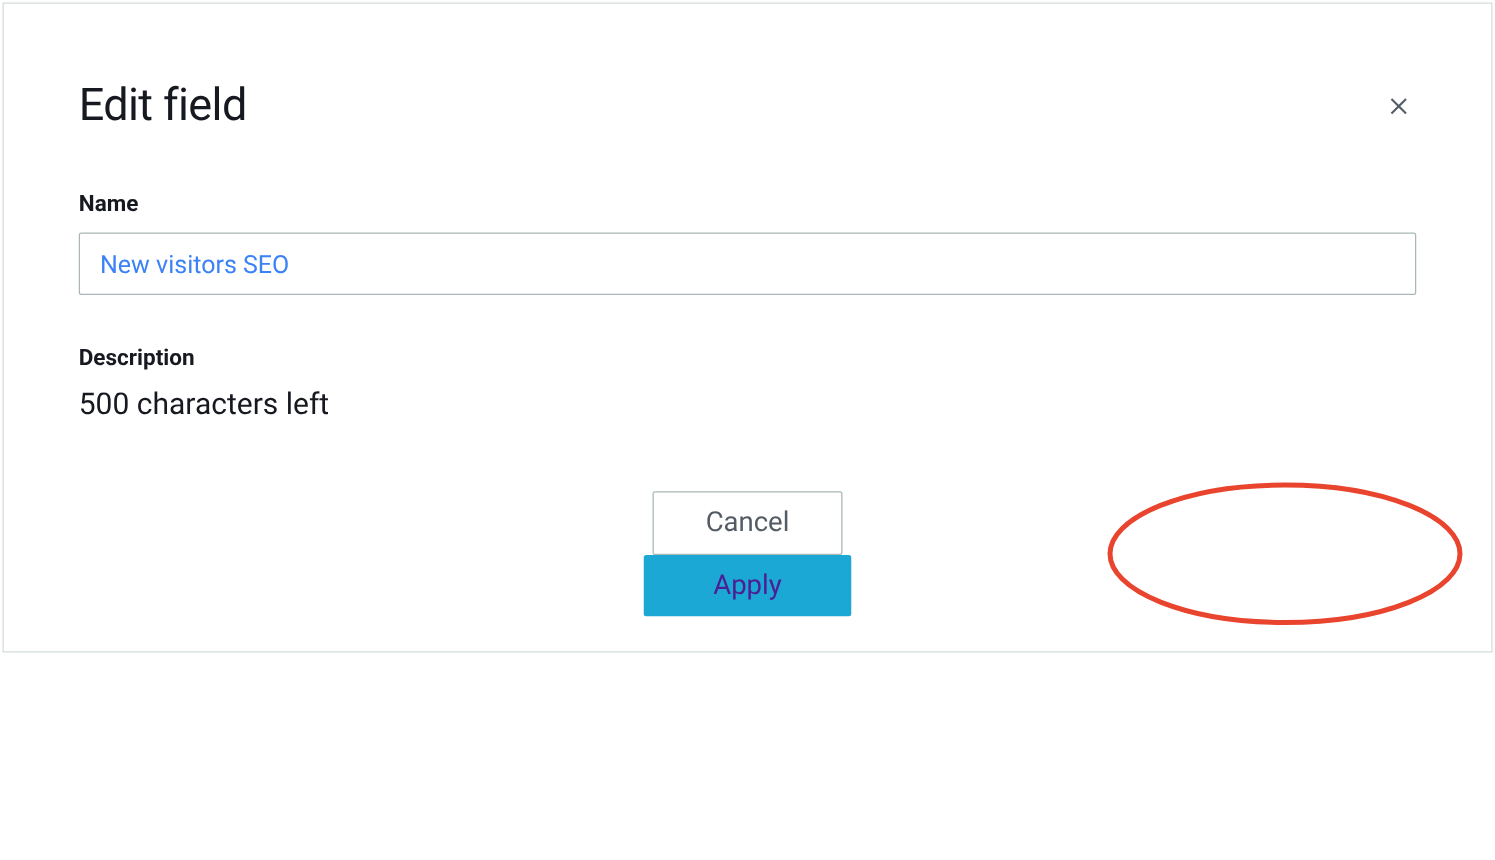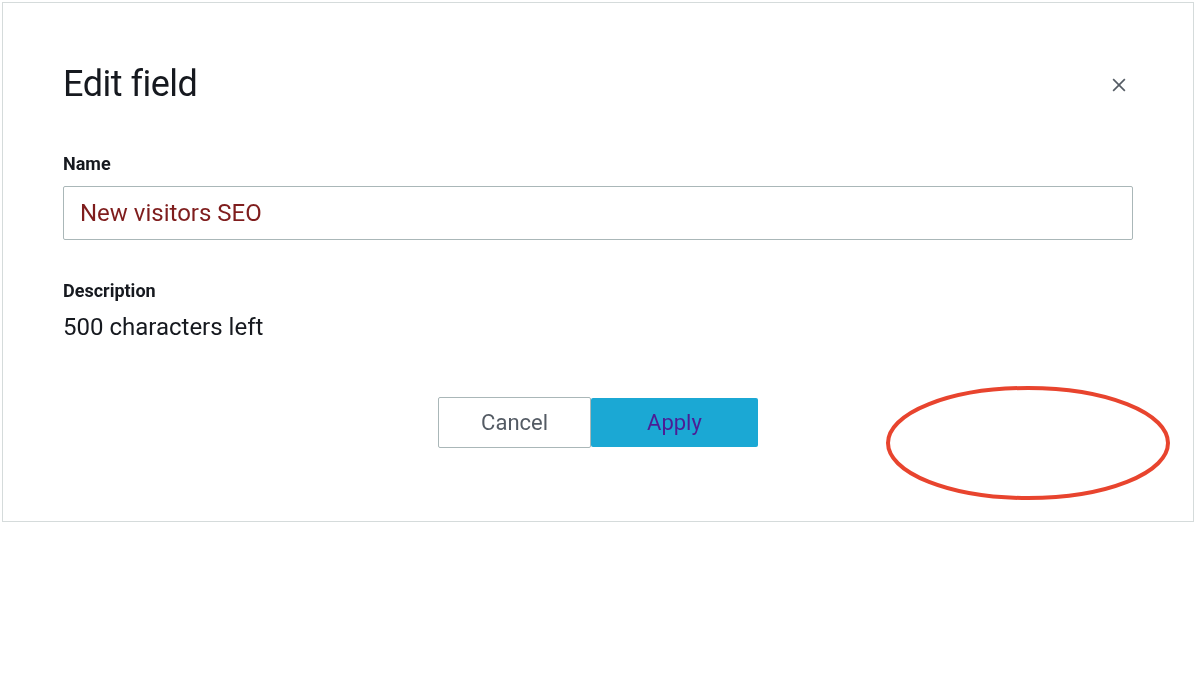--- a/index.html
+++ b/index.html
@@ -59,23 +59,23 @@
     .form-label {
       display: block;
       font-size: 18px;
       font-weight: 700;
       color: #16191f;
       margin-bottom: 12px;
     }
     .text-input {
       width: 100%;
       padding: 12px 16px;
-      font-size: 24px;
+      font-size: 20px;
       font-family: inherit;
-      color: #7f1d1d;
+      color: #3b82f6;
       border: 1px solid #aab7b8;
       border-radius: 2px;
       outline: none;
       background: #fff;
     }
     .textarea-input {
       width: 100%;
       padding: 14px 16px;
       font-size: 22px;
       font-family: inherit;
@@ -93,23 +93,24 @@
       font-style: italic;
     }
     .helper-text {
       font-size: 24px;
       color: #16191f;
       margin-top: 8px;
       font-weight: 400;
     }
     .dialog-footer {
       display: flex;
-      justify-content: center;
+      justify-content: flex-end;
       align-items: center;
       margin-top: 56px;
+      flex-direction: column;
     }
     .btn {
       padding: 12px 36px;
       font-size: 22px;
       font-family: inherit;
       border-radius: 2px;
       cursor: pointer;
       border: 1px solid transparent;
     }
     .btn-cancel {

